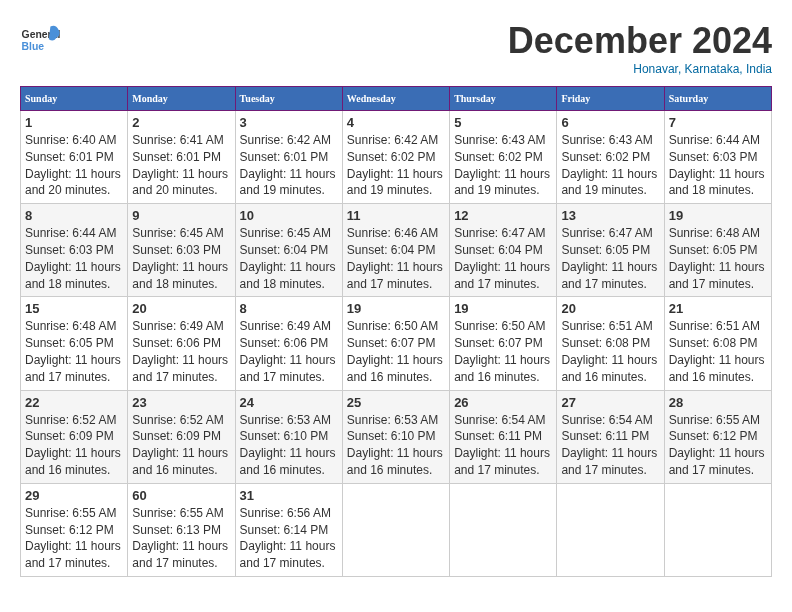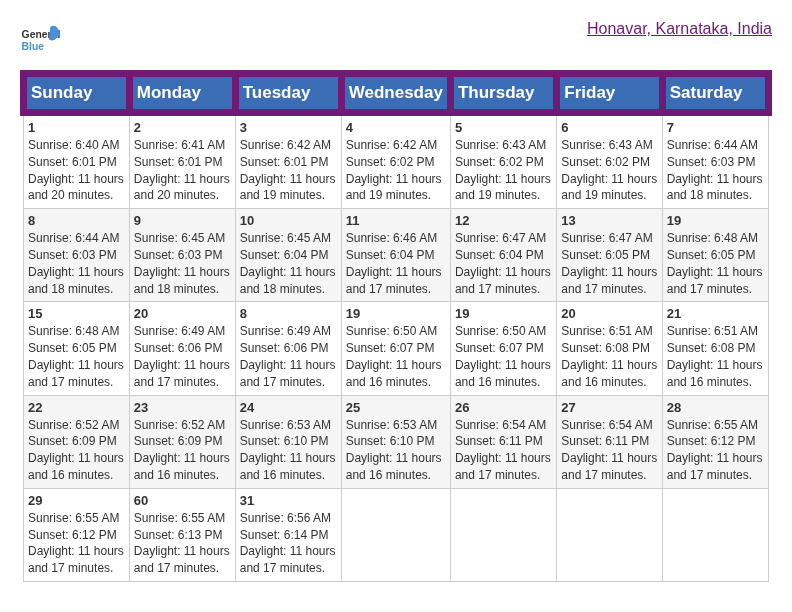--- a/index.html
+++ b/index.html
@@ -27,37 +27,37 @@
     }
     .title-block {
       text-align: right;
     }
     .month-title {
       font-size: 36px;
       font-weight: bold;
       color: #333;
     }
     .location {
-      font-size: 16px;
-      color: #701a75;
-      text-decoration: underline;
+      font-size: 12px;
+      color: #0369a1;
     }
     .calendar {
       width: 100%;
       border-collapse: collapse;
       font-size: 11px;
     }
     .calendar th {
       background-color: #3a6db5;
       color: #fff;
       padding: 6px 4px;
       text-align: left;
-      font-size: 17px;
+      font-size: 10px;
       font-weight: bold;
-      border: 7px solid #701a75;
+      border: 1px solid #701a75;
+      font-family: Liberation Serif, serif;
     }
     .calendar td {
       vertical-align: top;
       border: 1px solid #ccc;
       padding: 4px;
       width: 107px;
       min-height: 80px;
       background: #fff;
     }
     .calendar tr:nth-child(even) td {
@@ -84,20 +84,21 @@
 
 <div class="header">
   <div class="logo">
     <svg class="logo-icon" viewBox="0 0 50 50">
       <text x="2" y="22" font-size="13" font-weight="bold" fill="#333">General</text>
       <text x="2" y="38" font-size="13" font-weight="bold" fill="#4a90d9">Blue</text>
       <path d="M38 8 Q45 5 48 12 Q52 18 46 22 Q42 28 36 24 Z" fill="#4a90d9"></path>
     </svg>
   </div>
   <div class="title-block">
+    <div class="month-title">December 2024</div>
     <div class="location">Honavar, Karnataka, India</div>
   </div>
 </div>
 
 <table class="calendar">
   <thead>
     <tr>
     <th>Sunday</th>
         <th>Monday</th>
         <th>Tuesday</th>

